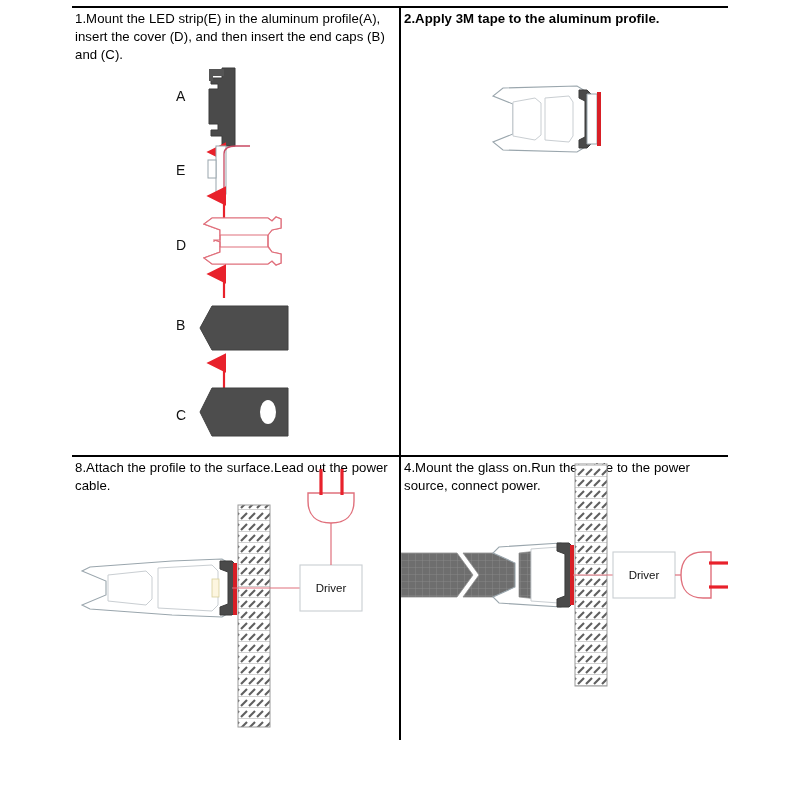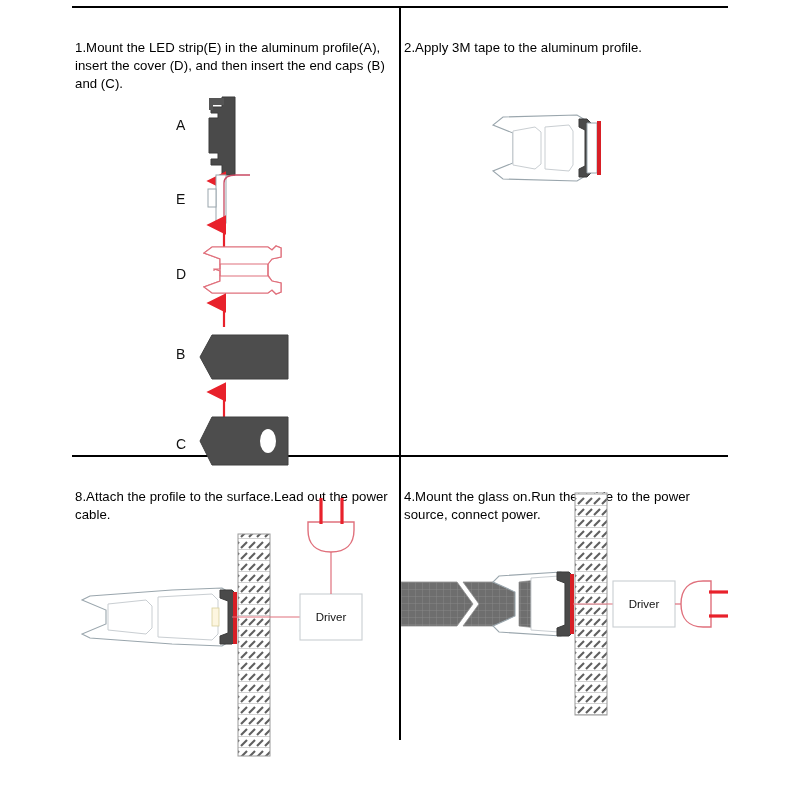--- a/index.html
+++ b/index.html
@@ -30,24 +30,23 @@
     background: #000000;
     width: 2px;
   }
   #rule-top    { left: 72px;  top: 6px;   width: 656px; }
   #rule-mid    { left: 72px;  top: 455px; width: 656px; }
   #rule-center { left: 399px; top: 6px;   height: 734px; }
 
   
   .panel {
     position: absolute;
-    margin-top: 29px;
   }
   #panel-1 { left: 72px;  top: 6px;   width: 327px; height: 449px; }
-  #panel-2 { left: 401px; top: 6px;   width: 327px; height: 449px; }
+  #panel-2 { left: 401px; top: 6px;   width: 327px; height: 449px; font-weight: bold; }
   #panel-3 { left: 72px;  top: 455px; width: 327px; height: 285px; }
   #panel-4 { left: 401px; top: 455px; width: 327px; height: 285px; }
 
   .caption {
     position: absolute;
     left: 3px;
     top: 4px;
     width: 318px;
     font-size: 13.2px;
     line-height: 18px;

